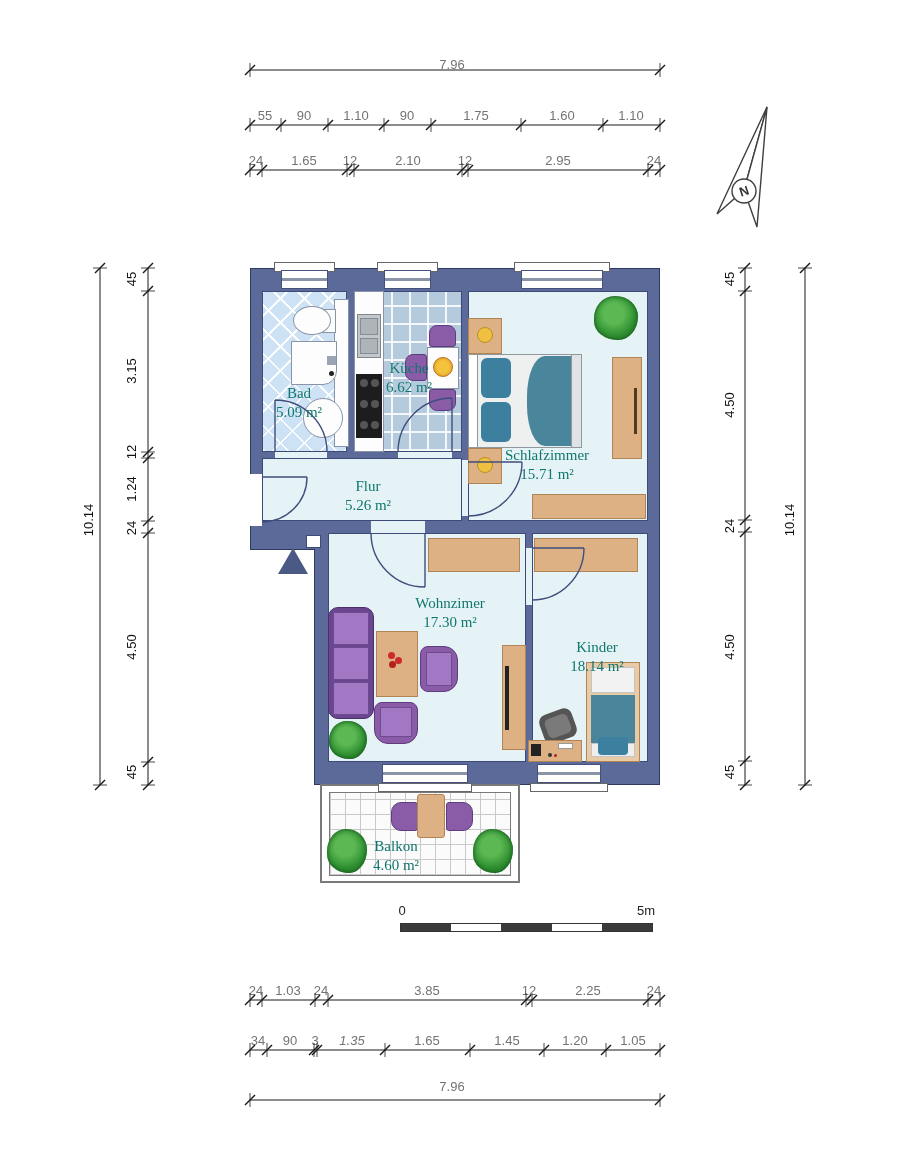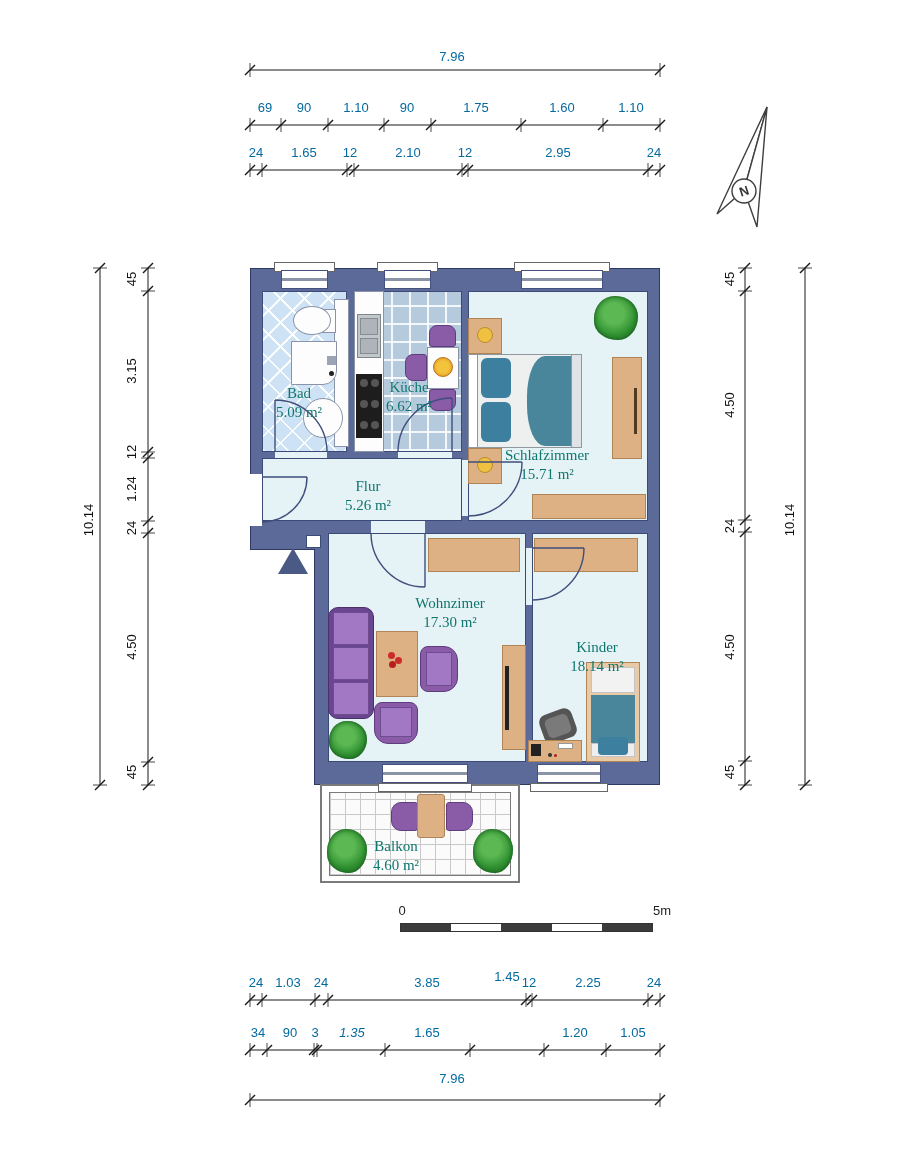--- a/index.html
+++ b/index.html
@@ -1,21 +1,21 @@
 <!DOCTYPE html>
 <html><head>
 <meta charset="utf-8">
 <style>
   html,body{margin:0;padding:0;background:#fff;}
   #canvas{position:relative;width:900px;height:1157px;background:#fff;overflow:hidden;
           font-family:"Liberation Sans",sans-serif;}
   .abs{position:absolute;}
   
   .dim{position:absolute;transform:translateX(-50%);font:13px/1 "Liberation Sans",sans-serif;
-       color:#0369a1;white-space:nowrap;}
+       color:#737373;white-space:nowrap;margin-top:8px;}
   .dimv{position:absolute;transform:translate(-50%,-50%) rotate(-90deg);
         font:13px/1 "Liberation Sans",sans-serif;color:#101010;white-space:nowrap;}
   
   .room-label{position:absolute;transform:translateX(-50%);text-align:center;
         font:15px/19px "Liberation Serif",serif;color:#0f766e;white-space:nowrap;z-index:60;}
   .building{position:absolute;background:#5b6a99;border:1px solid #2e3a61;box-sizing:border-box;}
   .floor{position:absolute;background:#e6f3f6;border:1px solid #3c4a77;box-sizing:border-box;}
   .tiles-bad{background-color:#cde2f4;
      background-image:repeating-linear-gradient(45deg,rgba(255,255,255,.95) 0 2px,transparent 2px 17px),
                       repeating-linear-gradient(-45deg,rgba(255,255,255,.95) 0 2px,transparent 2px 17px);}
@@ -298,27 +298,27 @@
         <line x1="798" y1="268" x2="812" y2="268" stroke="#1a1a1a" stroke-width="0.8"></line>
         <line x1="800" y1="273" x2="810" y2="263" stroke="#1a1a1a" stroke-width="1.4"></line>
         <line x1="798" y1="785" x2="812" y2="785" stroke="#1a1a1a" stroke-width="0.8"></line>
         <line x1="800" y1="790" x2="810" y2="780" stroke="#1a1a1a" stroke-width="1.4"></line>
       </g>
   </svg>
   <span class="compass-n" style="left:744px;top:191px;">N</span>
 
   <div class="scalebar" style="left:400px;top:923px;width:253px;height:9px;"></div>
   <span class="scale-lbl" style="left:402px;top:904px;">0</span>
-  <span class="scale-lbl" style="left:662px;top:904px;text-align:right;">5m</span>
+  <span class="scale-lbl" style="left:646px;top:904px;text-align:right;">5m</span>
 
   <div class="room-label" style="left:299px;top:384px;">
     <span>Bad</span><br>
     <span>5.09 m²</span>
   </div>
-  <div class="room-label" style="left:409px;top:378px;">
+  <div class="room-label" style="left:409px;top:359px;">
     <span>Küche</span><br>
     <span>6.62 m²</span>
   </div>
   <div class="room-label" style="left:547px;top:446px;">
     <span>Schlafzimmer</span><br>
     <span>15.71 m²</span>
   </div>
   <div class="room-label" style="left:368px;top:477px;">
     <span>Flur</span><br>
     <span>5.26 m²</span>
@@ -330,21 +330,21 @@
   <div class="room-label" style="left:597px;top:638px;">
     <span>Kinder</span><br>
     <span>18.14 m²</span>
   </div>
   <div class="room-label" style="left:396px;top:837px;">
     <span>Balkon</span><br>
     <span>4.60 m²</span>
   </div>
 
   <span class="dim" style="left:452px;top:50px;">7.96</span>
-  <span class="dim" style="left:265px;top:101px;">69</span>
+  <span class="dim" style="left:265px;top:101px;">55</span>
   <span class="dim" style="left:304px;top:101px;">90</span>
   <span class="dim" style="left:356px;top:101px;">1.10</span>
   <span class="dim" style="left:407px;top:101px;">90</span>
   <span class="dim" style="left:476px;top:101px;">1.75</span>
   <span class="dim" style="left:562px;top:101px;">1.60</span>
   <span class="dim" style="left:631px;top:101px;">1.10</span>
   <span class="dim" style="left:256px;top:146px;">24</span>
   <span class="dim" style="left:304px;top:146px;">1.65</span>
   <span class="dim" style="left:350px;top:146px;">12</span>
   <span class="dim" style="left:408px;top:146px;">2.10</span>
@@ -373,18 +373,18 @@
   <span class="dim" style="left:321px;top:976px;">24</span>
   <span class="dim" style="left:427px;top:976px;">3.85</span>
   <span class="dim" style="left:529px;top:976px;">12</span>
   <span class="dim" style="left:588px;top:976px;">2.25</span>
   <span class="dim" style="left:654px;top:976px;">24</span>
   <span class="dim" style="left:258px;top:1026px;">34</span>
   <span class="dim" style="left:290px;top:1026px;">90</span>
   <span class="dim" style="left:315px;top:1026px;">3</span>
   <span class="dim" style="left:352px;top:1026px;font-style:italic;">1.35</span>
   <span class="dim" style="left:427px;top:1026px;">1.65</span>
-  <span class="dim" style="left:507px;top:970px;">1.45</span>
+  <span class="dim" style="left:507px;top:1026px;">1.45</span>
   <span class="dim" style="left:575px;top:1026px;text-align:right;">1.20</span>
   <span class="dim" style="left:633px;top:1026px;">1.05</span>
   <span class="dim" style="left:452px;top:1072px;">7.96</span>
 
 </div>
 
 </body></html>

